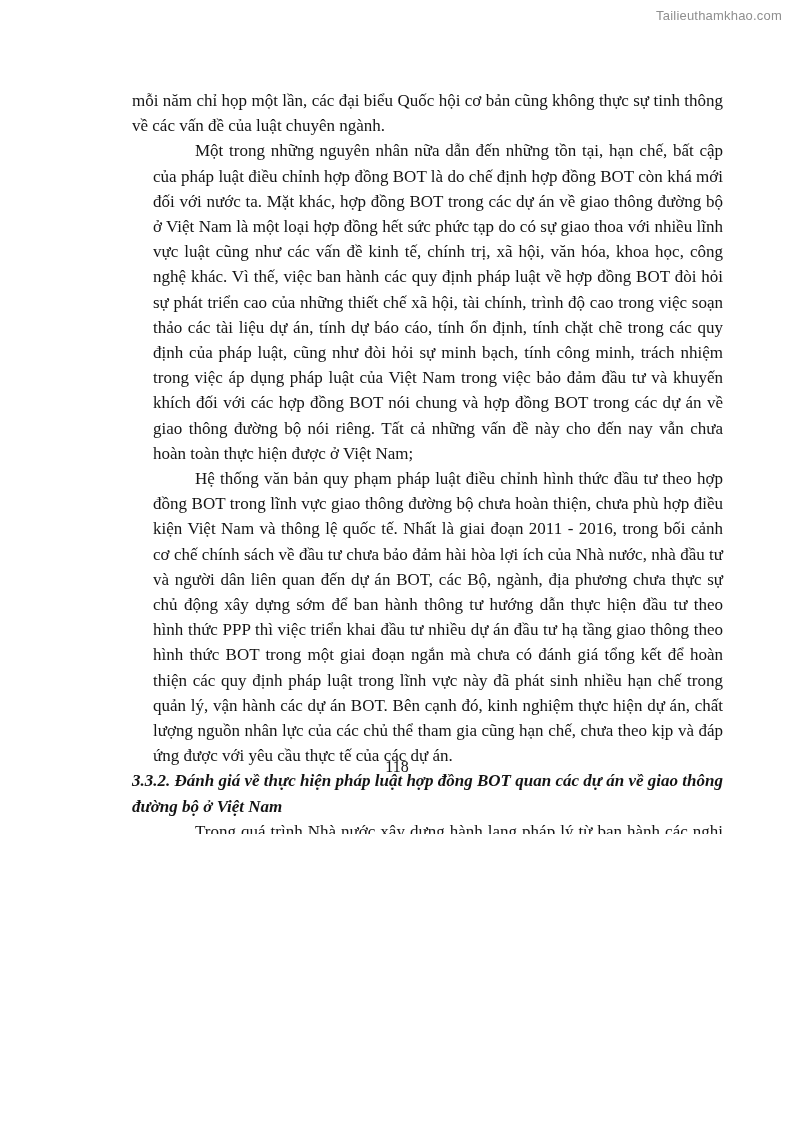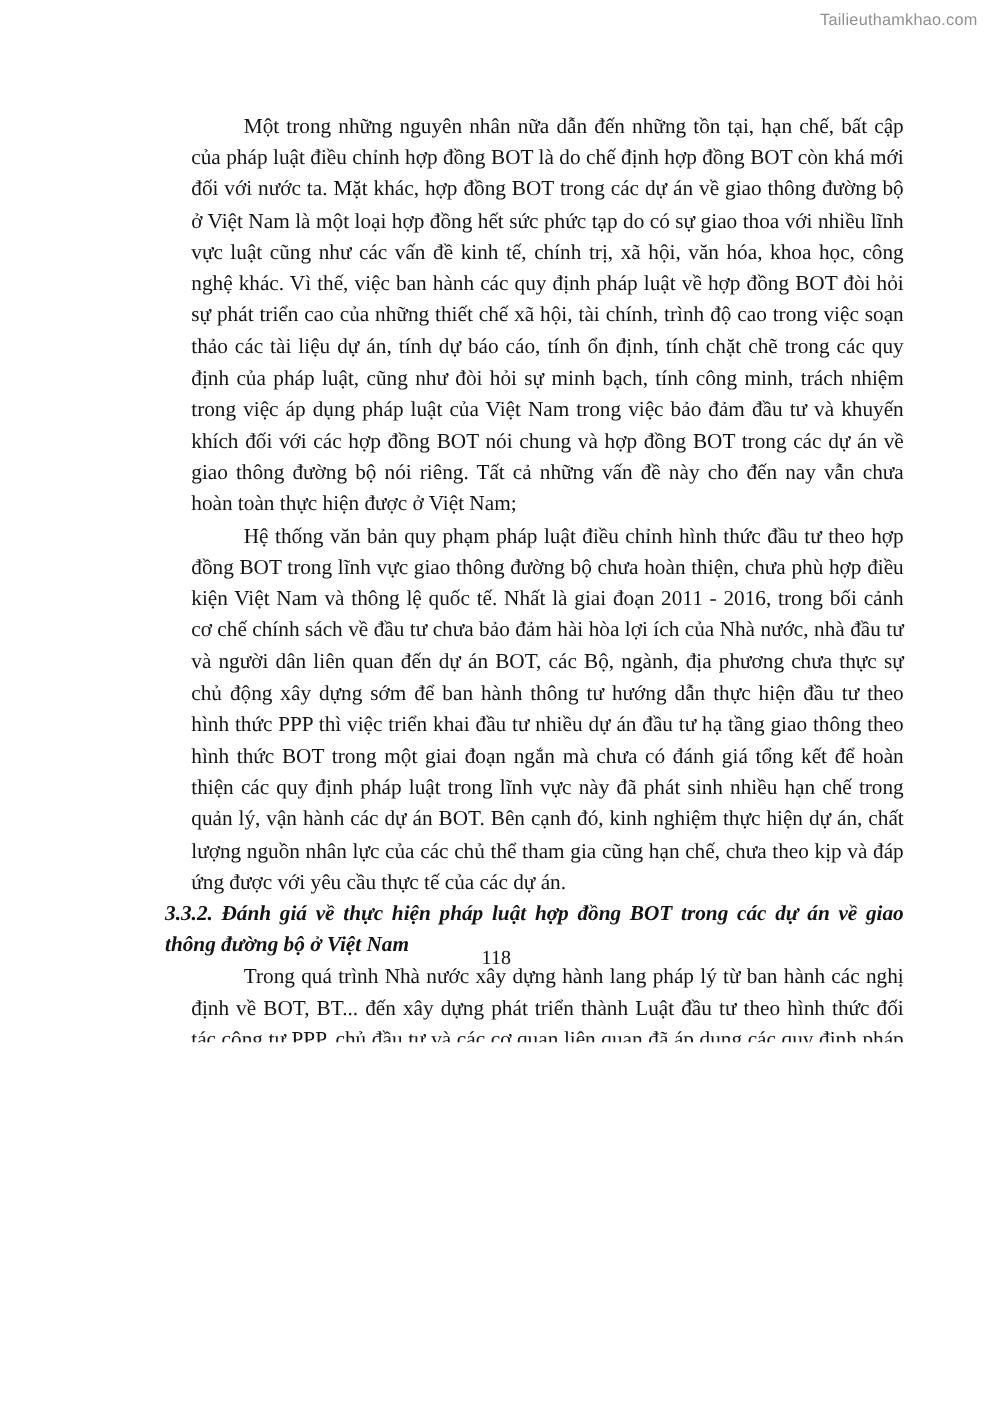--- a/index.html
+++ b/index.html
@@ -57,21 +57,22 @@
   }
 </style>
 </head>
 <body>
 
 <div class="page">
 
   <div class="watermark">Tailieuthamkhao.com</div>
 
   <div class="content">
+    <p class="body">mỗi năm chỉ họp một lần, các đại biểu Quốc hội cơ bản cũng không thực sự tinh thông về các vấn đề của luật chuyên ngành.</p>
     <p class="body indent">Một trong những nguyên nhân nữa dẫn đến những tồn tại, hạn chế, bất cập của pháp luật điều chỉnh hợp đồng BOT là do chế định hợp đồng BOT còn khá mới đối với nước ta. Mặt khác, hợp đồng BOT trong các dự án về giao thông đường bộ ở Việt Nam là một loại hợp đồng hết sức phức tạp do có sự giao thoa với nhiều lĩnh vực luật cũng như các vấn đề kinh tế, chính trị, xã hội, văn hóa, khoa học, công nghệ khác. Vì thế, việc ban hành các quy định pháp luật về hợp đồng BOT đòi hỏi sự phát triển cao của những thiết chế xã hội, tài chính, trình độ cao trong việc soạn thảo các tài liệu dự án, tính dự báo cáo, tính ổn định, tính chặt chẽ trong các quy định của pháp luật, cũng như đòi hỏi sự minh bạch, tính công minh, trách nhiệm trong việc áp dụng pháp luật của Việt Nam trong việc bảo đảm đầu tư và khuyến khích đối với các hợp đồng BOT nói chung và hợp đồng BOT trong các dự án về giao thông đường bộ nói riêng. Tất cả những vấn đề này cho đến nay vẫn chưa hoàn toàn thực hiện được ở Việt Nam;</p>
     <p class="body indent">Hệ thống văn bản quy phạm pháp luật điều chỉnh hình thức đầu tư theo hợp đồng BOT trong lĩnh vực giao thông đường bộ chưa hoàn thiện, chưa phù hợp điều kiện Việt Nam và thông lệ quốc tế. Nhất là giai đoạn 2011 - 2016, trong bối cảnh cơ chế chính sách về đầu tư chưa bảo đảm hài hòa lợi ích của Nhà nước, nhà đầu tư và người dân liên quan đến dự án BOT, các Bộ, ngành, địa phương chưa thực sự chủ động xây dựng sớm để ban hành thông tư hướng dẫn thực hiện đầu tư theo hình thức PPP thì việc triển khai đầu tư nhiều dự án đầu tư hạ tầng giao thông theo hình thức BOT trong một giai đoạn ngắn mà chưa có đánh giá tổng kết để hoàn thiện các quy định pháp luật trong lĩnh vực này đã phát sinh nhiều hạn chế trong quản lý, vận hành các dự án BOT. Bên cạnh đó, kinh nghiệm thực hiện dự án, chất lượng nguồn nhân lực của các chủ thể tham gia cũng hạn chế, chưa theo kịp và đáp ứng được với yêu cầu thực tế của các dự án.</p>
-    <p class="heading">3.3.2. Đánh giá về thực hiện pháp luật hợp đồng BOT trong các dự án về giao thông đường bộ ở Việt Nam</p>
+    <p class="heading">3.3.2. Đánh giá về thực hiện pháp luật hợp đồng BOT quan các dự án về giao thông đường bộ ở Việt Nam</p>
     <p class="body indent">Trong quá trình Nhà nước xây dựng hành lang pháp lý từ ban hành các nghị định về BOT, BT... đến xây dựng phát triển thành Luật đầu tư theo hình thức đối tác công tư PPP, chủ đầu tư và các cơ quan liên quan đã áp dụng các quy định pháp luật tại mỗi thời điểm và cơ bản tuân thủ đúng các quy định hiện hành, các dự án giao thông đường bộ đa phần phù hợp với chiến lược, quy hoạch cũng như nhu cầu, định hướng phát triển kinh tế - xã hội và chủ trương của Đảng, Quốc hội, Chính phủ</p>
   </div>
 
   <div class="page-number">118</div>
 
 </div>
 
 </body></html>

